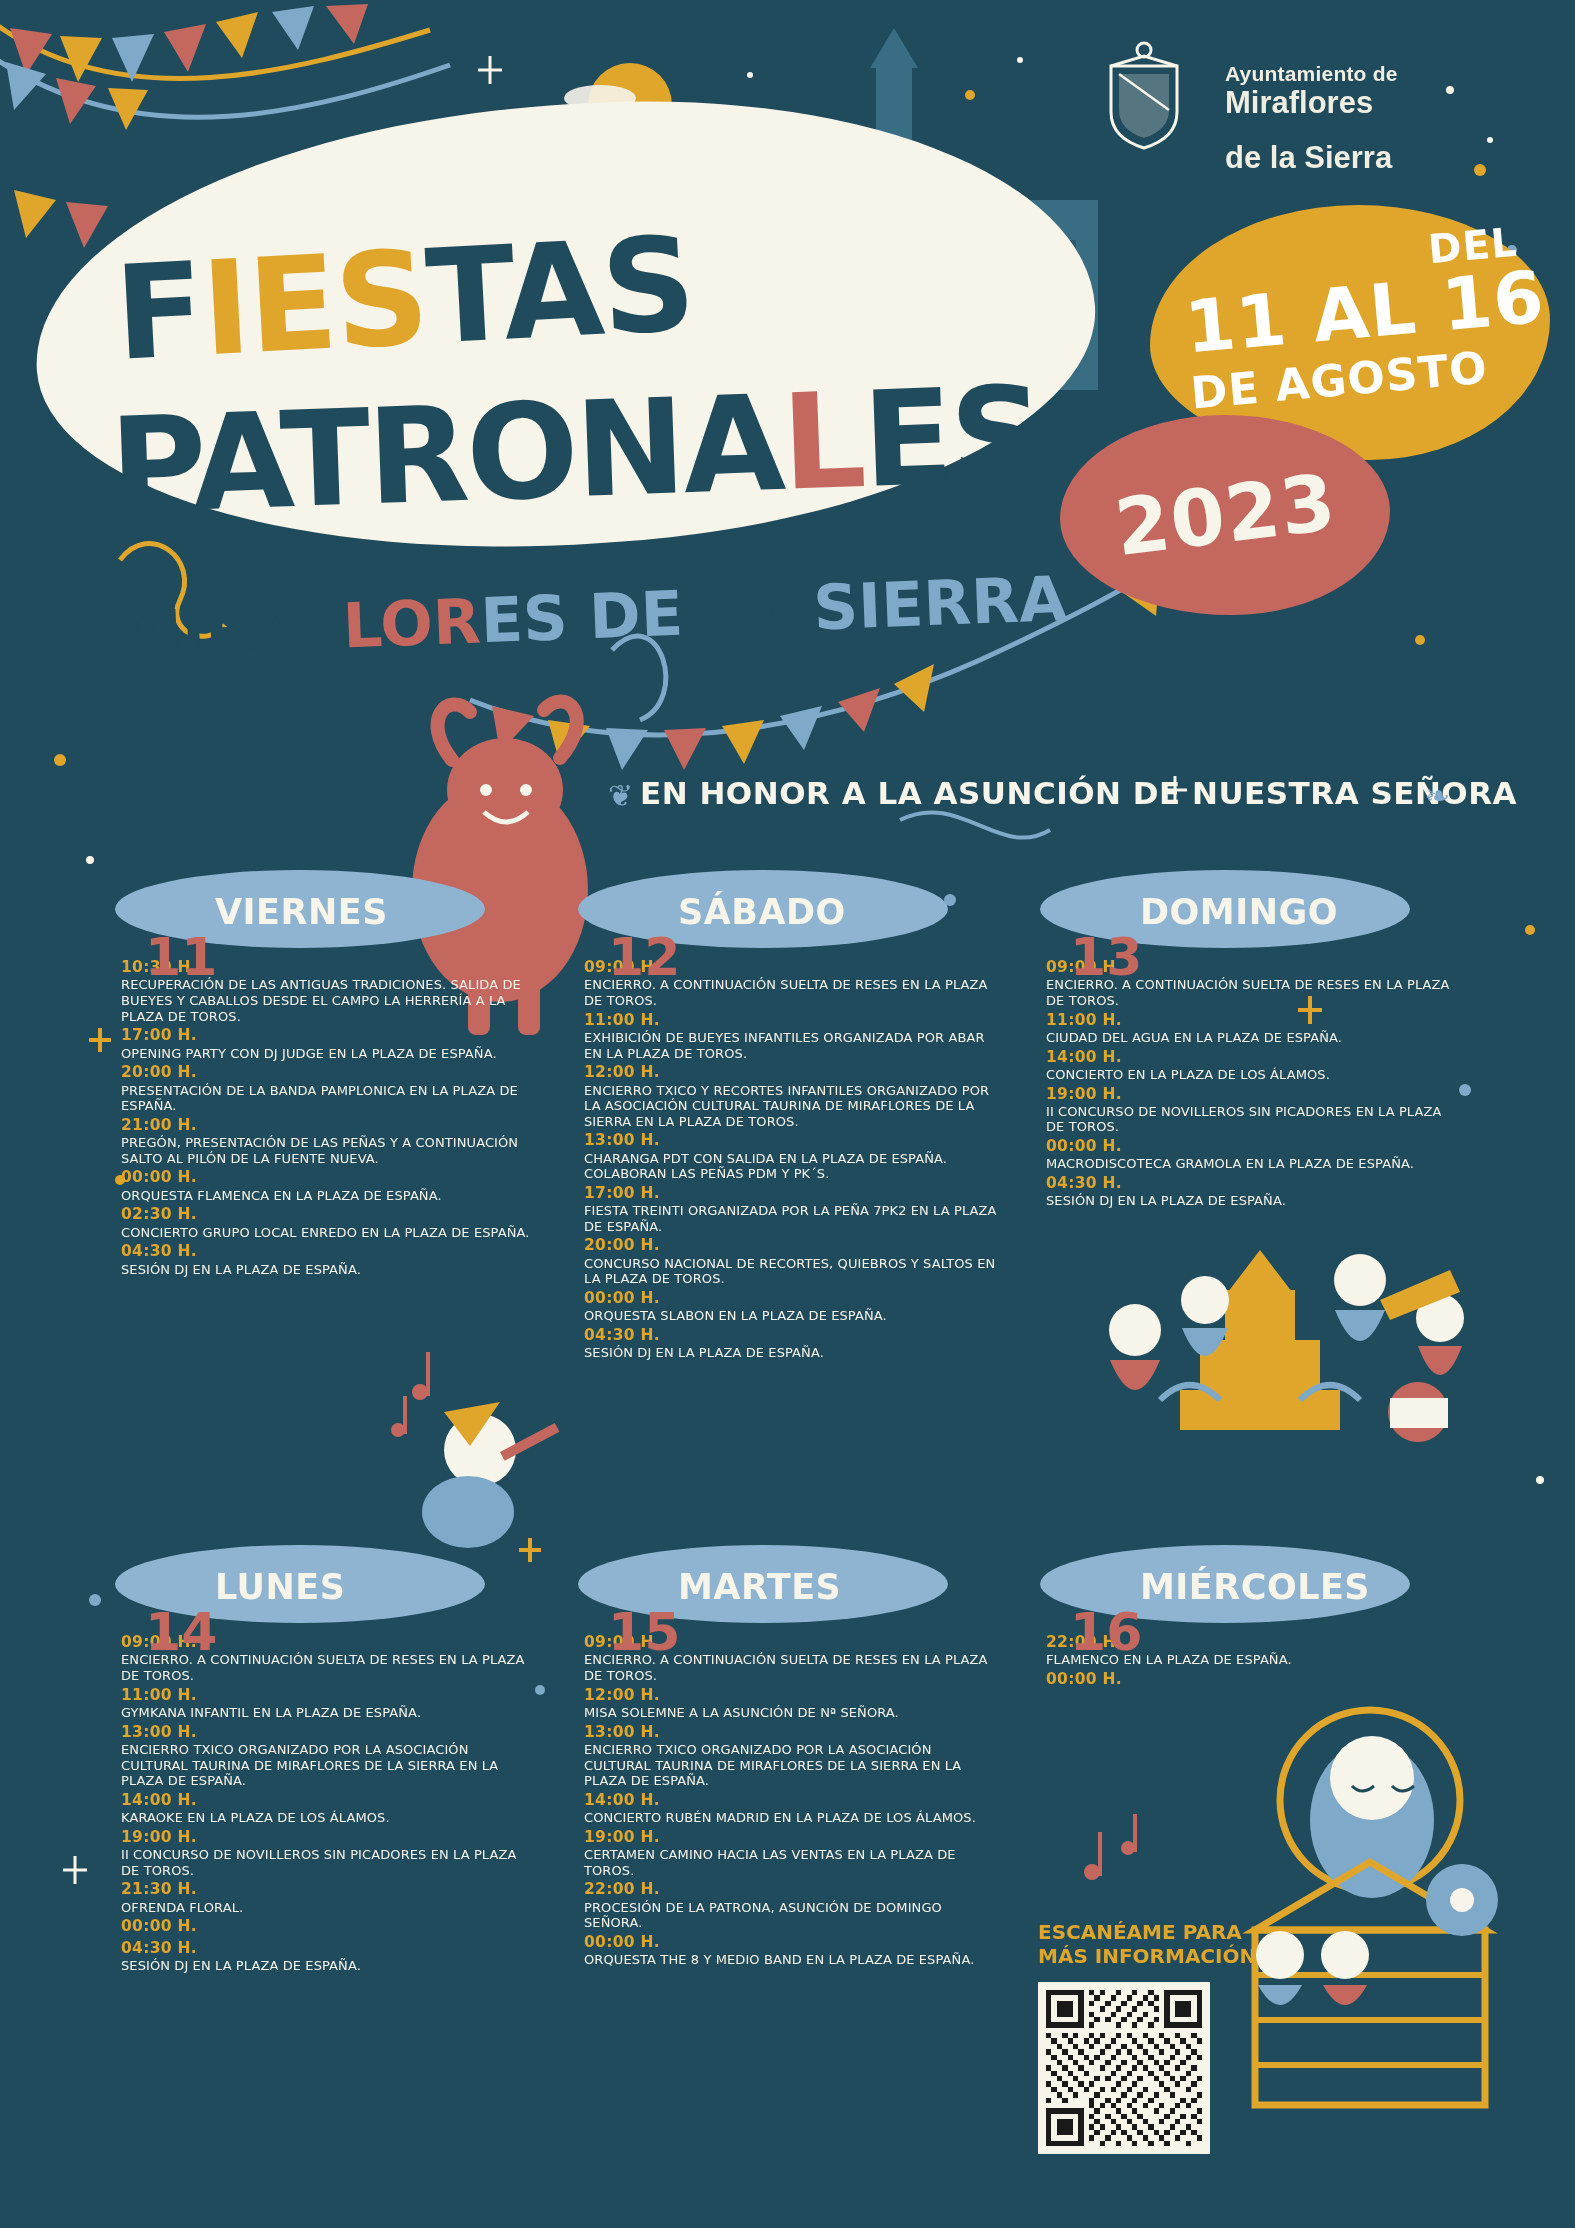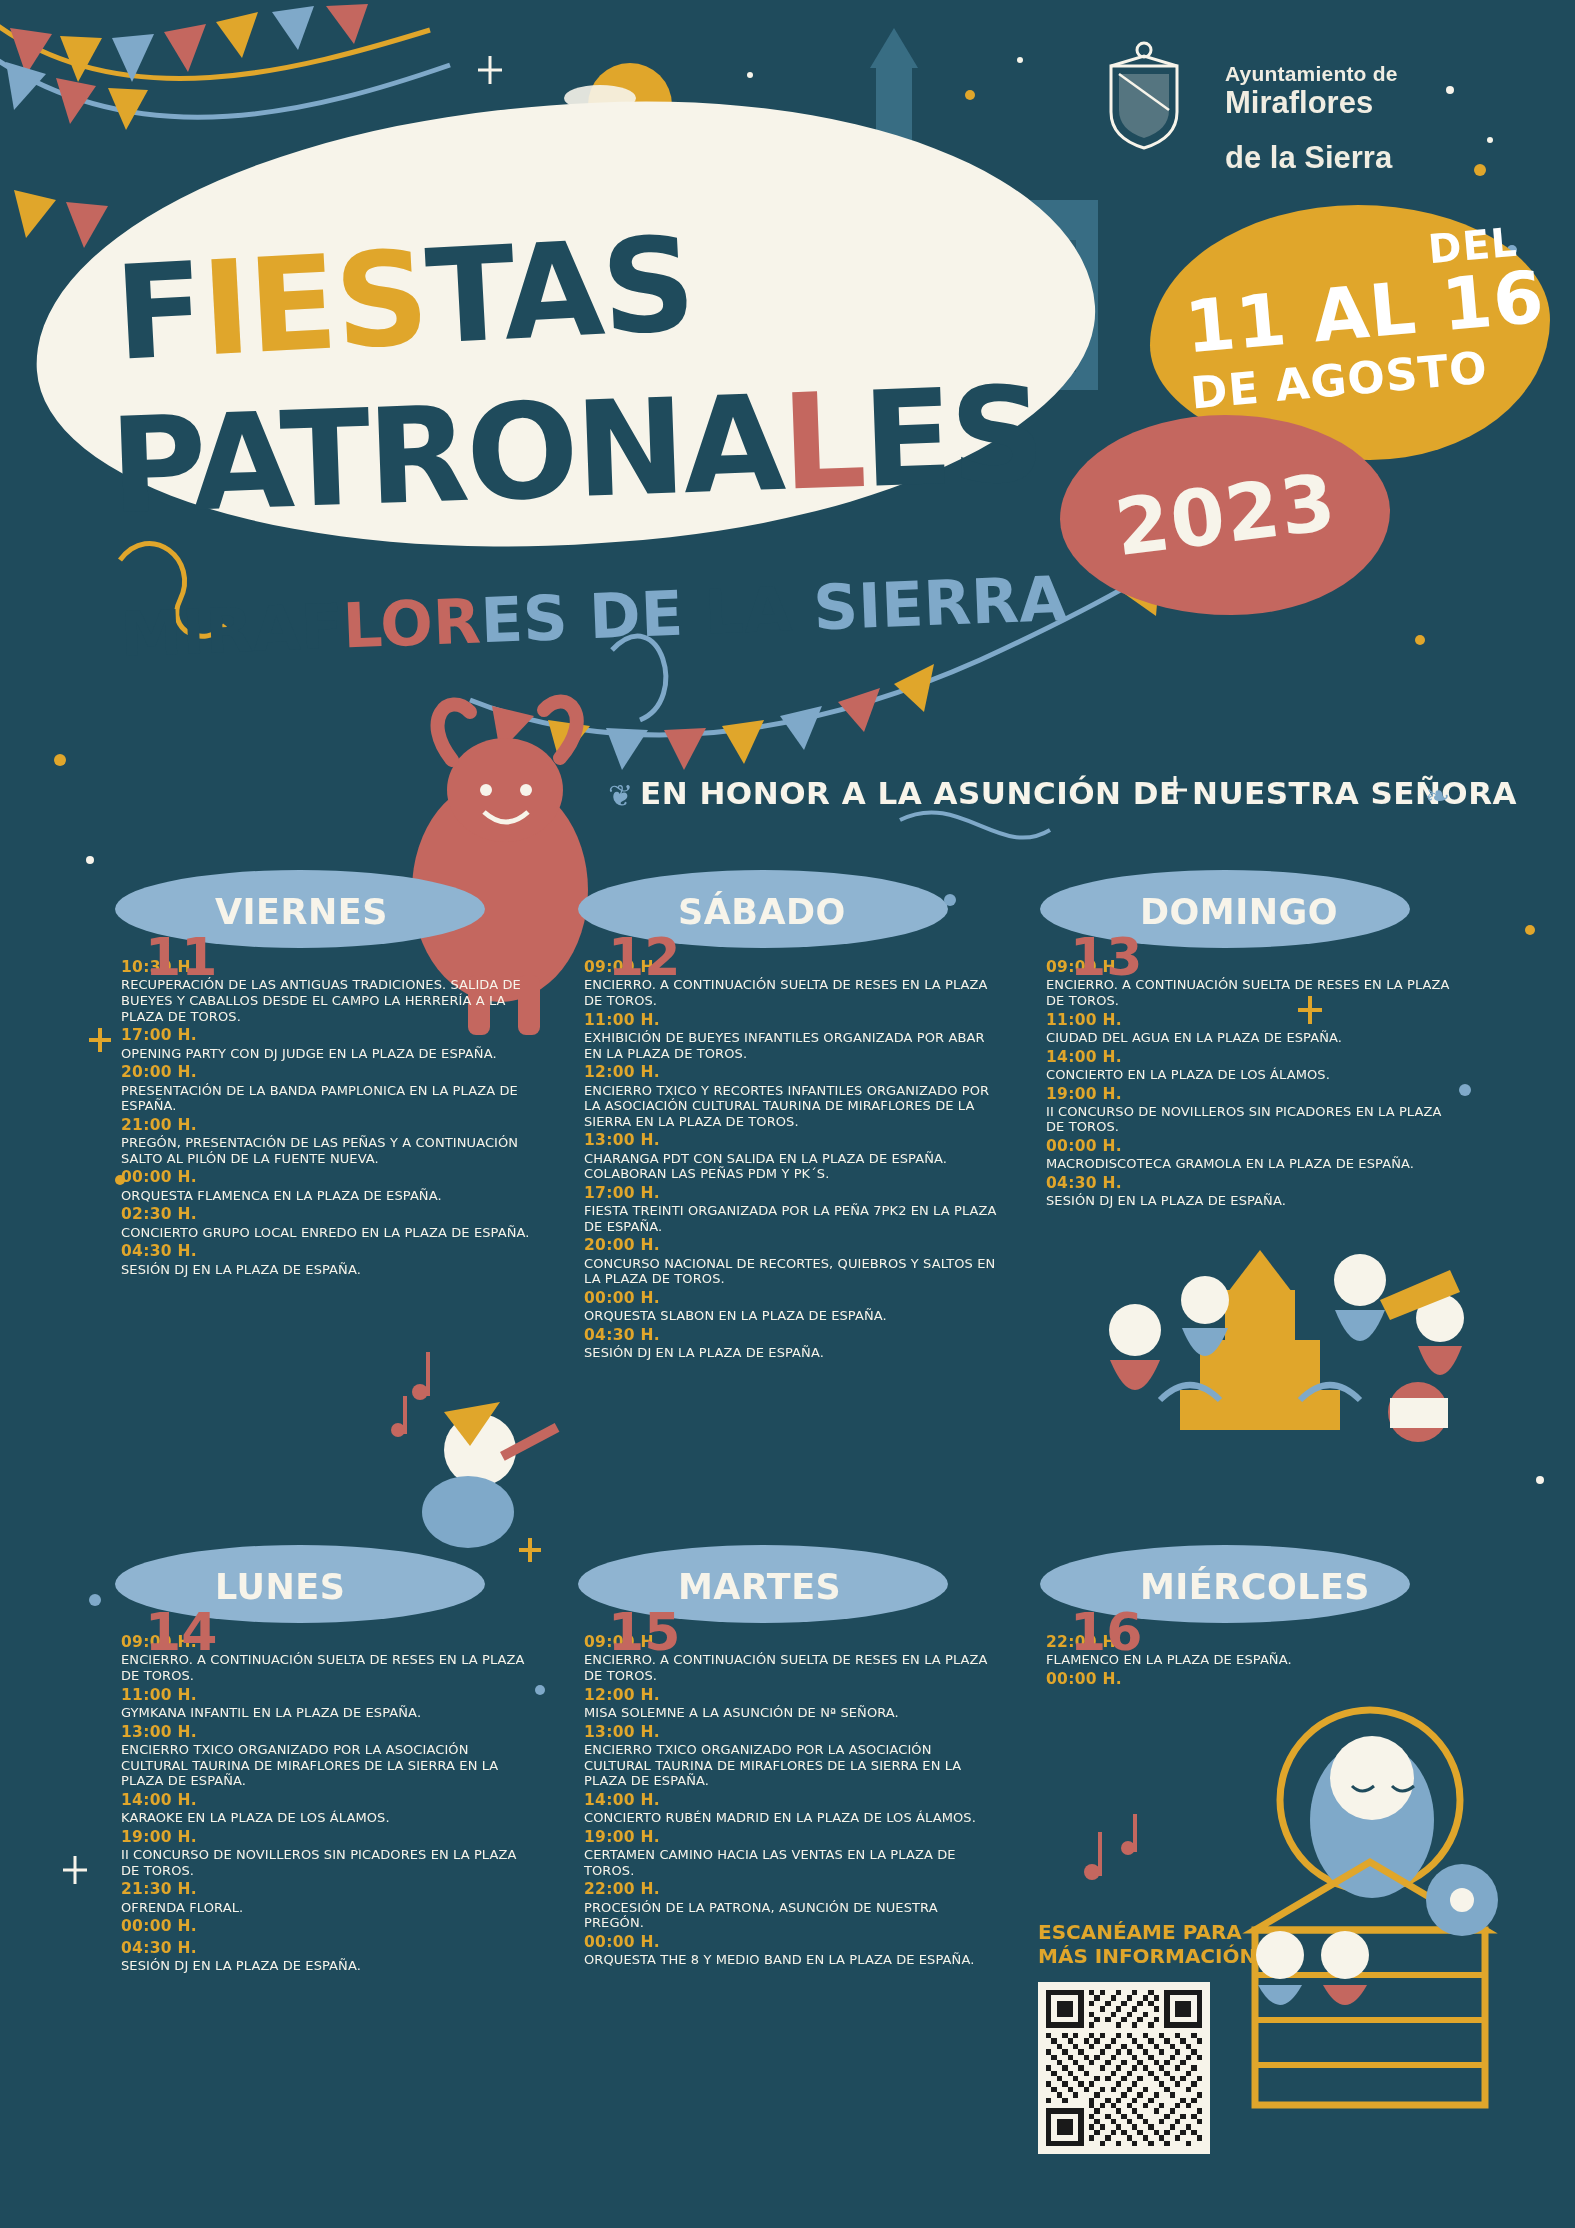--- a/index.html
+++ b/index.html
@@ -563,21 +563,21 @@
     <div class="ev">
         <div class="t">14:00 H.</div>
         <div class="d">CONCIERTO RUBÉN MADRID EN LA PLAZA DE LOS ÁLAMOS.</div>
       </div>
     <div class="ev">
         <div class="t">19:00 H.</div>
         <div class="d">CERTAMEN CAMINO HACIA LAS VENTAS EN LA PLAZA DE TOROS.</div>
       </div>
     <div class="ev">
         <div class="t">22:00 H.</div>
-        <div class="d">PROCESIÓN DE LA PATRONA, ASUNCIÓN DE NUESTRA PREGÓN.</div>
+        <div class="d">PROCESIÓN DE LA PATRONA, ASUNCIÓN DE DOMINGO SEÑORA.</div>
       </div>
     <div class="ev">
         <div class="t">00:00 H.</div>
         <div class="d">ORQUESTA THE 8 Y MEDIO BAND EN LA PLAZA DE ESPAÑA.</div>
       </div>
   </div>
 </div>
 
 <div class="col" style="left:1040px; top:1545px;">
   <div class="daypill">

